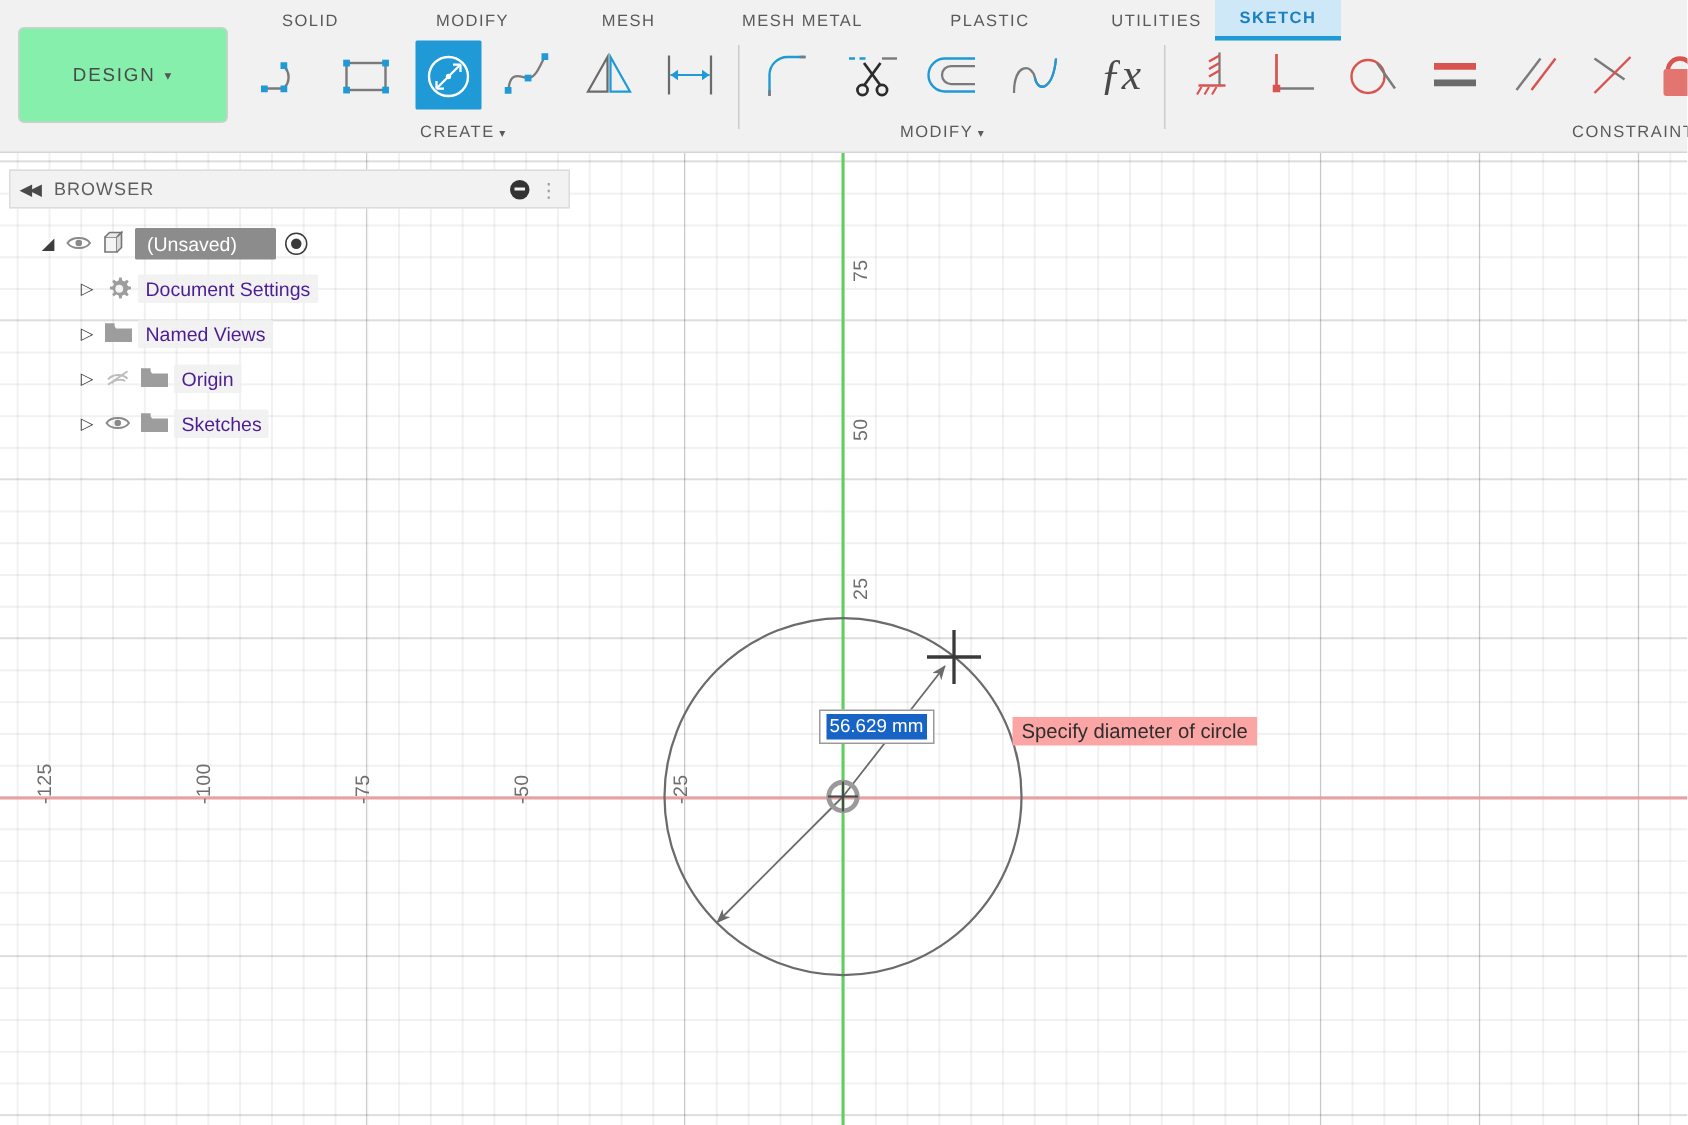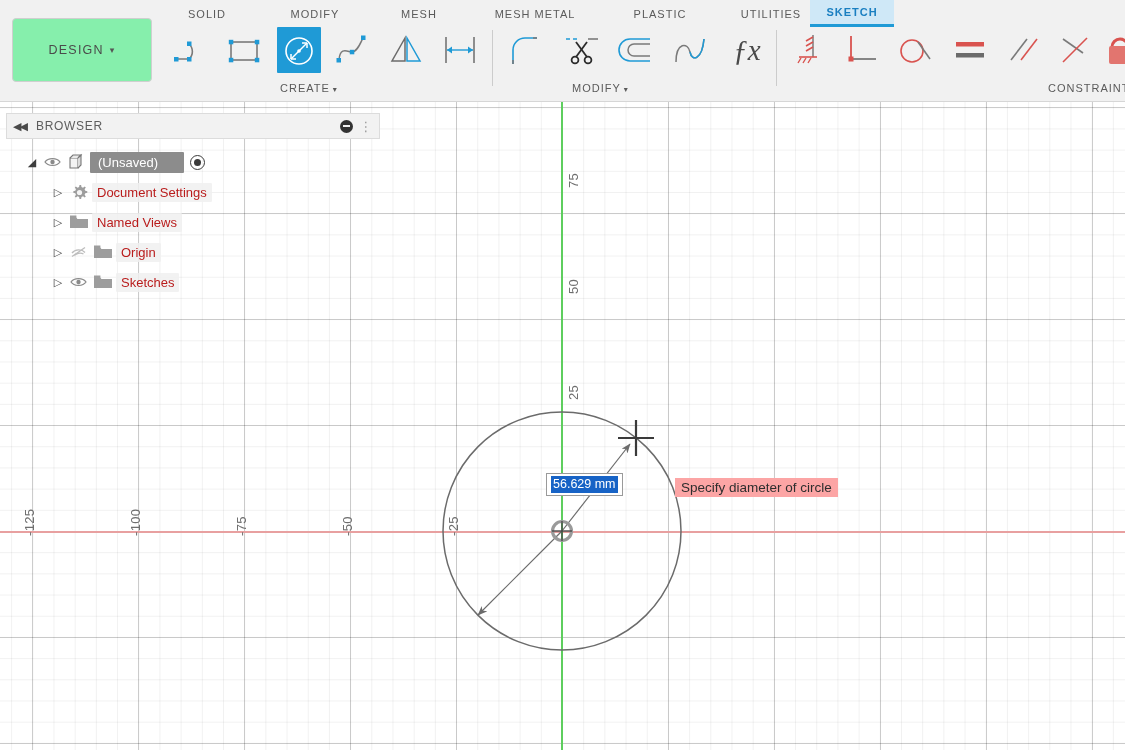--- a/index.html
+++ b/index.html
@@ -125,21 +125,21 @@
   .tree { margin-top: 8px; }
   .node {
     display: flex; align-items: center; height: 30px; cursor: pointer;
   }
   .node .arrow {
     width: 16px; text-align: center; color: #3d3d3d; font-size: 11px;
   }
   .node .eye { width: 24px; display: flex; align-items: center; justify-content: center; }
   .node .tyicon { width: 26px; display: flex; align-items: center; justify-content:center; }
   .node .lbl {
-    font-size: 13px; color: #b91c1c; background: rgba(240,240,240,0.85);
+    font-size: 13px; color: #4c1d95; background: rgba(240,240,240,0.85);
     padding: 2px 5px; border-radius: 1px;
   }
   .node.root .lbl {
     background: #8c8c8c; color: #ffffff; padding: 3px 26px 3px 8px;
   }
   .node.root { padding-left: 18px; }
   .node.child { padding-left: 44px; }
   .radio-dot {
     width: 15px; height: 15px; border-radius: 50%; border: 1.6px solid #3a3a3a;
     display: flex; align-items: center; justify-content: center; margin-left: 6px;
@@ -224,21 +224,21 @@
       <div class="tab" style="left:388px; width:62px;">MESH</div>
       <div class="tab" style="left:474px; width:122px;">MESH METAL</div>
       <div class="tab" style="left:613px; width:94px;">PLASTIC</div>
       <div class="tab" style="left:728px; width:86px;">UTILITIES</div>
       <div class="tab active" style="left:810px; width:84px;">SKETCH</div>
     </div>
 
     <div class="grp-label" style="left:280px; top:82px;">
       <span>CREATE</span><span class="caret">▾</span>
     </div>
-    <div class="grp-label" style="left:572px; top:82px;">
+    <div class="grp-label" style="left:600px; top:82px;">
       <span>MODIFY</span><span class="caret">▾</span>
     </div>
     <div class="grp-label" style="left:1048px; top:82px;">
       <span>CONSTRAINTS</span>
     </div>
 
     <div class="tool" style="left:170px;">
       <svg width="40" height="36" viewBox="0 0 40 36">
         <path d="M4 27 L17 27 A10 10 0 0 0 17 12" fill="none" stroke="#7a7a7a" stroke-width="1.6"></path>
         <rect x="2" y="25" width="4.5" height="4.5" fill="#1f9ad6"></rect>

